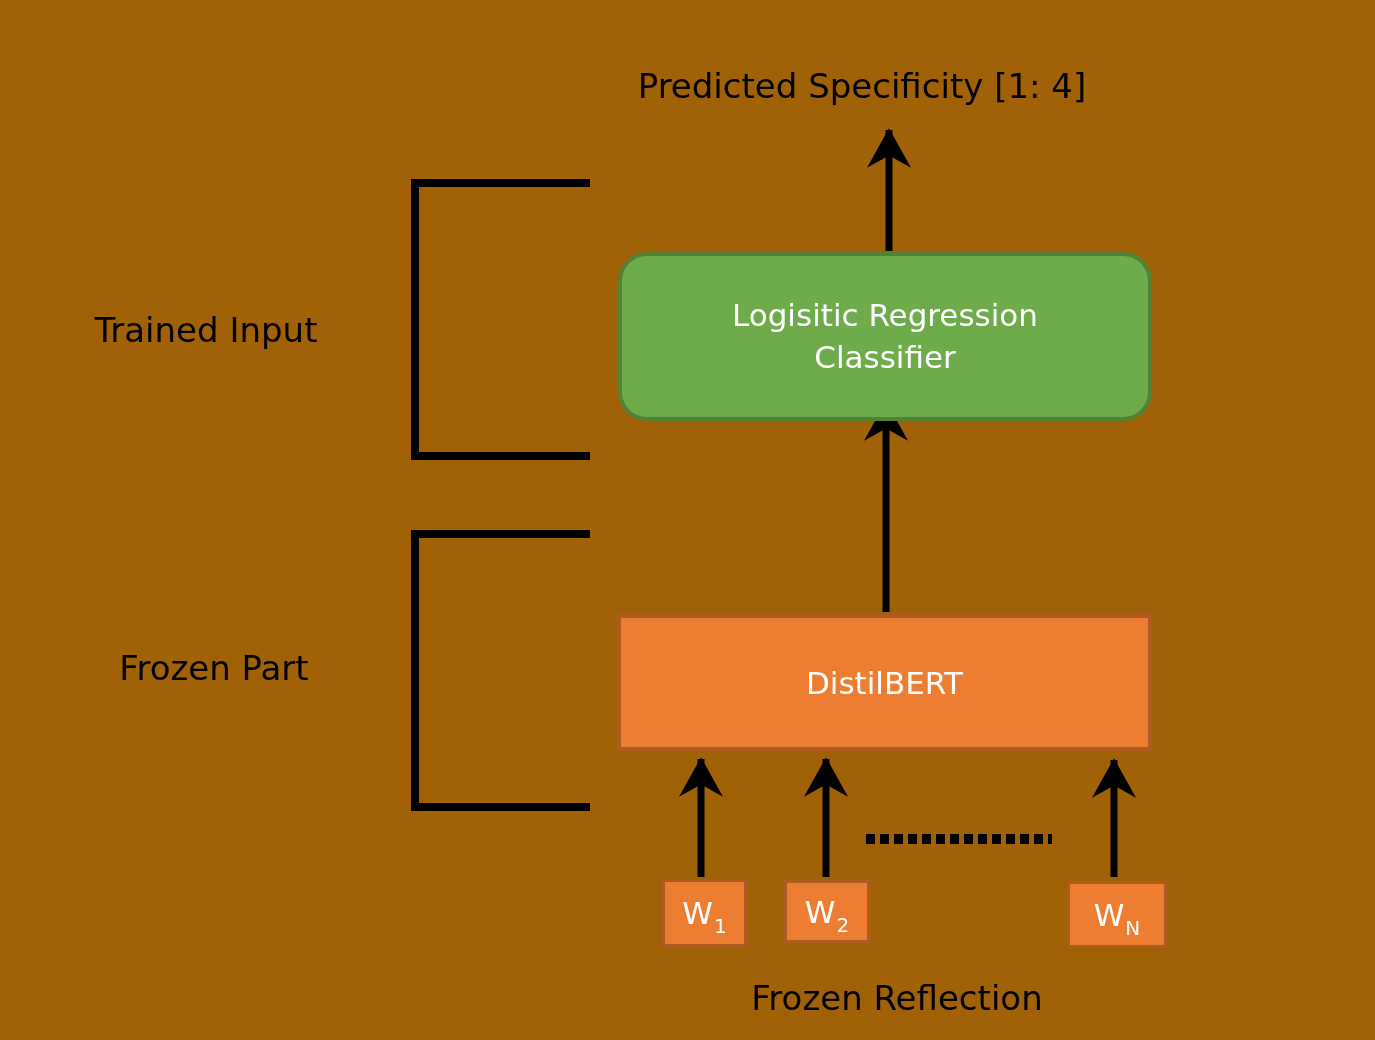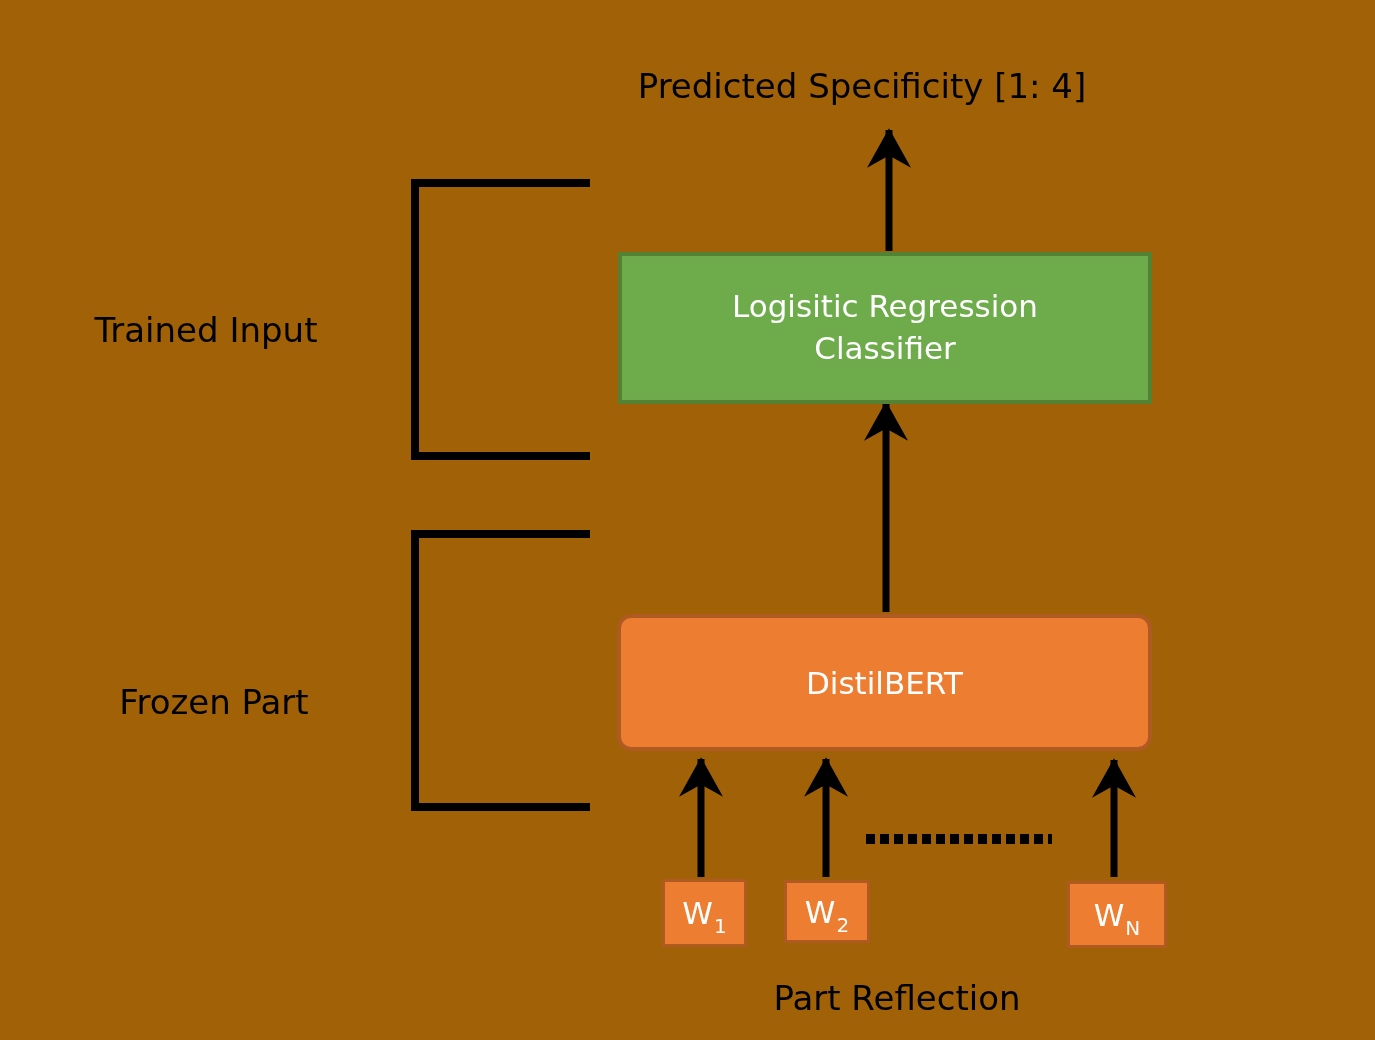--- a/index.html
+++ b/index.html
@@ -96,37 +96,37 @@
 
     <line x1="1114" y1="877" x2="1114" y2="760" stroke="#000000" stroke-width="7" marker-end="url(#arrowhead)"></line>
 
     <line x1="866" y1="839" x2="1052" y2="839" stroke="#000000" stroke-width="10" stroke-dasharray="9 5"></line>
   </svg>
 
   <div class="abs label" style="left:562px; top:66px; width:600px;">Predicted Specificity [1: 4]</div>
 
   <div class="abs label" style="left:56px; top:310px; width:300px;">Trained Input</div>
 
-  <div class="abs label" style="left:64px; top:682px; width:300px;">Frozen Part</div>
+  <div class="abs label" style="left:64px; top:648px; width:300px;">Frozen Part</div>
 
-  <div class="node node-green" style="left:618px; top:252px; width:534px; height:152px;">
+  <div class="node node-green" style="left:618px; top:252px; width:534px; height:169px;border-radius:29px;">
     <span class="wrap">Logisitic Regression Classifier</span>
   </div>
 
-  <div class="node node-orange" style="left:617px; top:614px; width:535px; height:137px;border-radius:14px;">
+  <div class="node node-orange" style="left:617px; top:614px; width:535px; height:137px;">
     <span>DistilBERT</span>
   </div>
 
   <div class="token" style="left:662px; top:879px; width:85px; height:68px;">
     <span><span>W</span><span class="sub">1</span></span>
   </div>
 
   <div class="token" style="left:784px; top:880px; width:86px; height:63px;">
     <span><span>W</span><span class="sub">2</span></span>
   </div>
 
   <div class="token" style="left:1067px; top:881px; width:100px; height:67px;">
     <span><span>W</span><span class="sub">N</span></span>
   </div>
 
-  <div class="abs label" style="left:647px; top:978px; width:500px;">Part Reflection</div>
+  <div class="abs label" style="left:647px; top:978px; width:500px;">Frozen Reflection</div>
 
 </div>
 
 </body></html>

